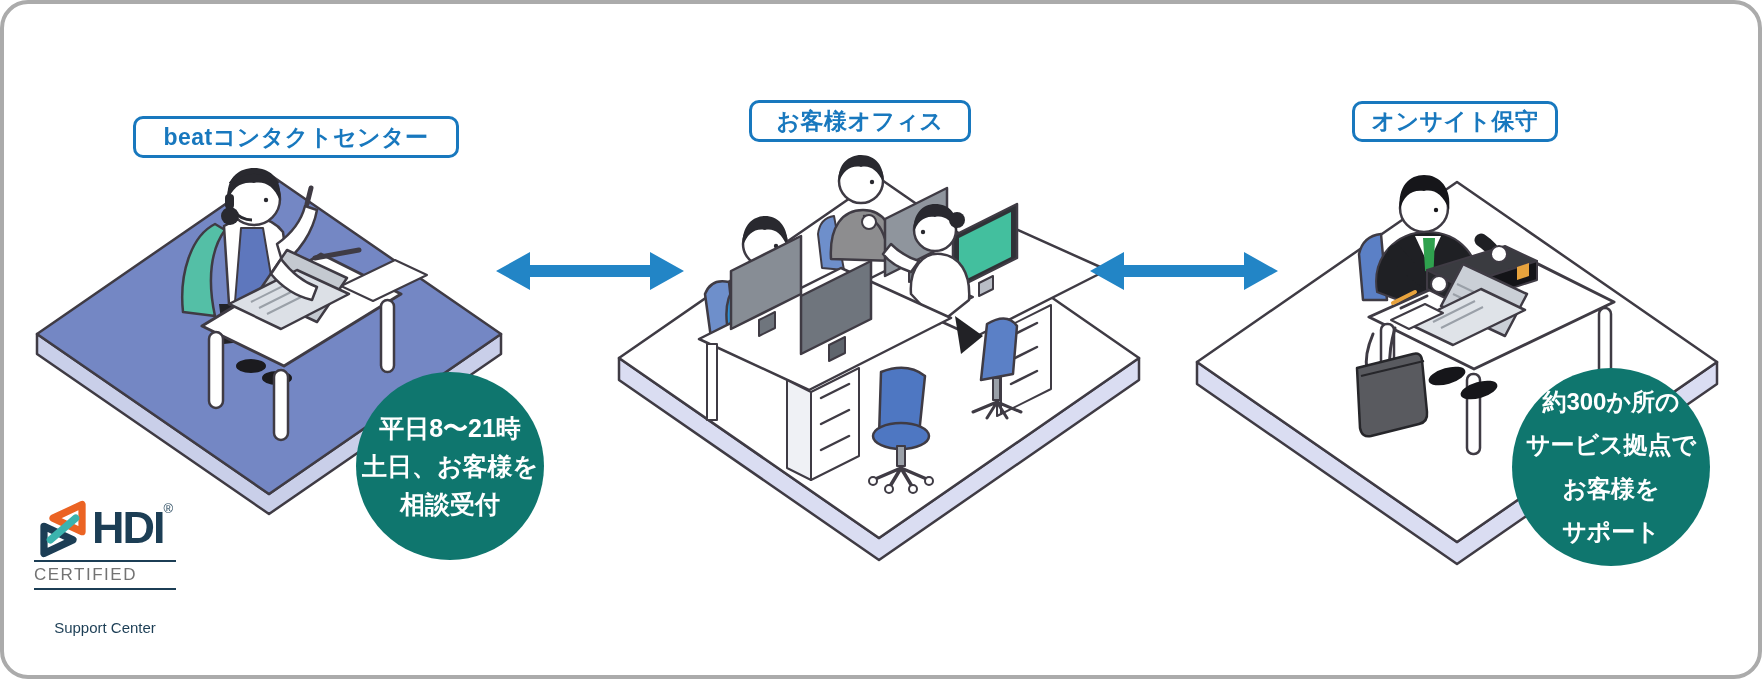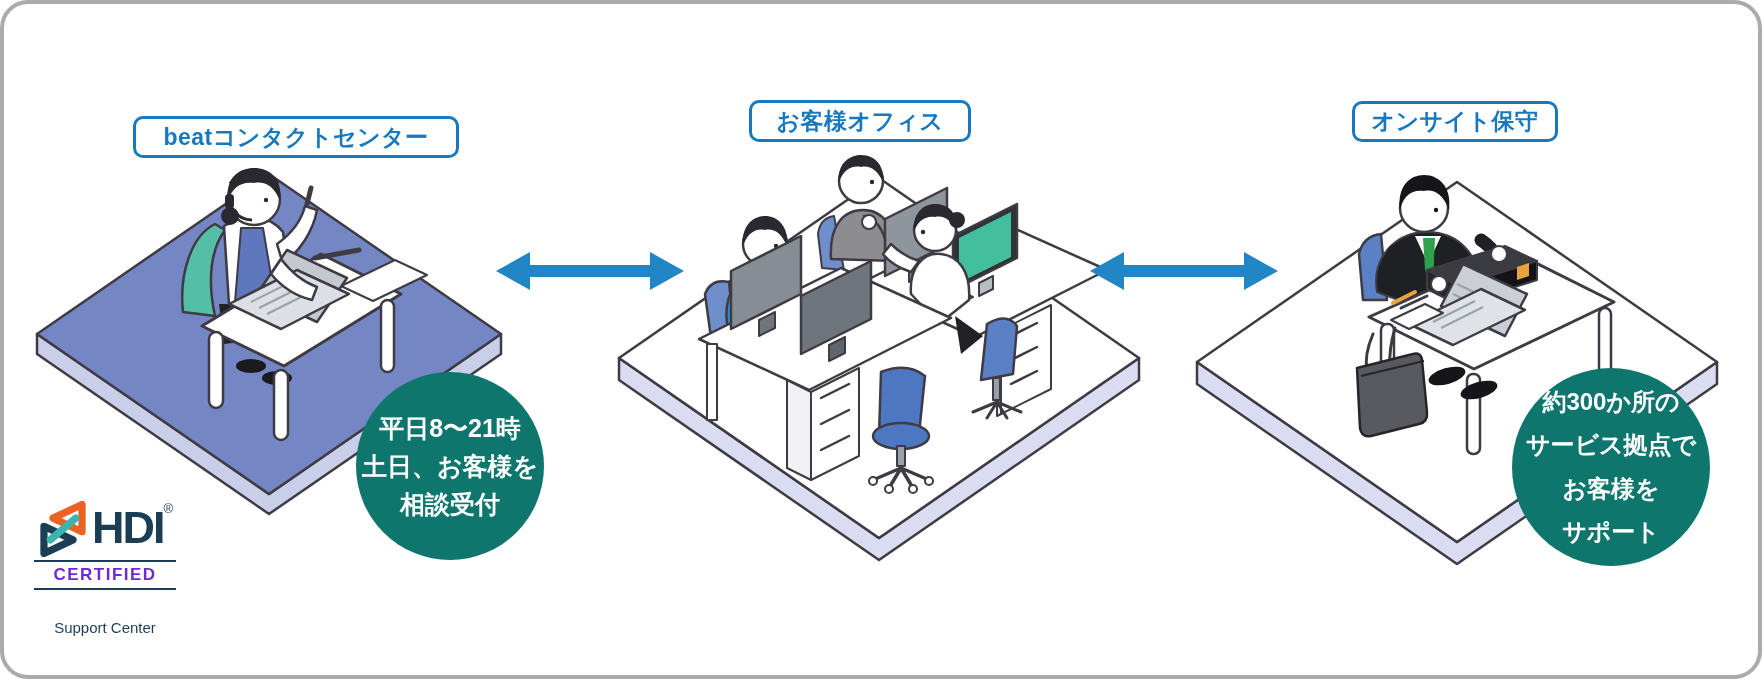--- a/index.html
+++ b/index.html
@@ -16,21 +16,21 @@
   .badge{border-radius:50%;background:#0f766e;color:#fff;font-weight:bold;
     display:flex;flex-direction:column;align-items:center;justify-content:center;text-align:center;}
   .badge-hours{font-size:25px;line-height:1.52;}
   .badge-loc{font-size:24px;line-height:1.42;}
   
   #hdi{width:142px;color:#1C3E55;}
   #hdi .row1{display:flex;align-items:flex-start;}
   #hdi .brand{font-size:45px;line-height:56px;font-weight:bold;letter-spacing:-2px;color:#1C3E55;}
   #hdi .reg{font-size:13px;line-height:18px;color:#1C3E55;}
   #hdi .rule{border-top:2px solid #1C3E55;margin:2px 0;}
-  #hdi .cert{color:#6d28d9;font-weight:bold;font-size:17px;letter-spacing:1.5px;text-align:center;padding:1px 0;}
+  #hdi .cert{color:#737373;font-weight:normal;font-size:17px;letter-spacing:1.5px;padding:1px 0;}
   #hdi .sub{color:#1C3E55;font-size:15px;text-align:center;padding-top:2px;margin-top:27px;}
 </style>
 </head>
 <body>
 
 <div id="frame">
 
   <div class="sec-label abs" style="left:129px;top:112px;width:326px;height:42px;">beatコンタクトセンター</div>
   <div class="sec-label abs" style="left:745px;top:96px;width:222px;height:42px;">お客様オフィス</div>
   <div class="sec-label abs" style="left:1348px;top:97px;width:206px;height:41px;">オンサイト保守</div>

